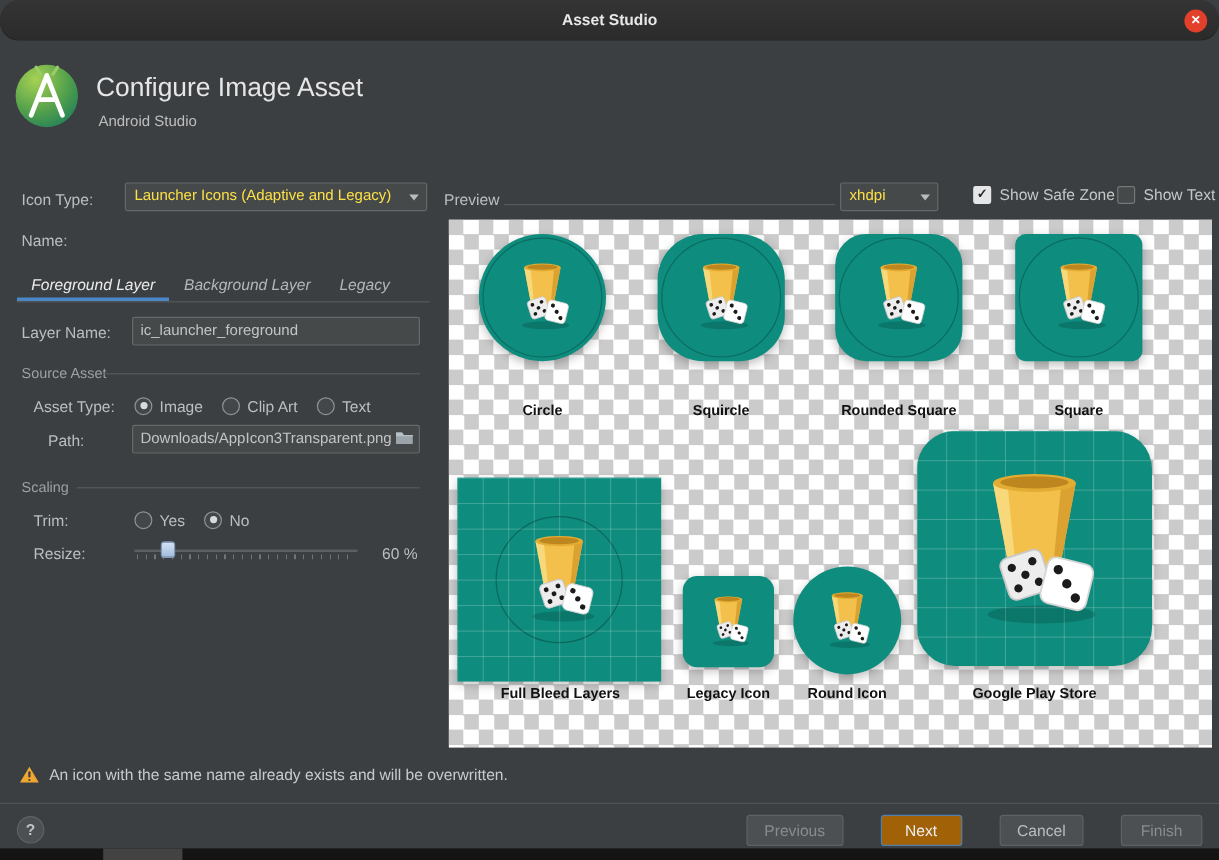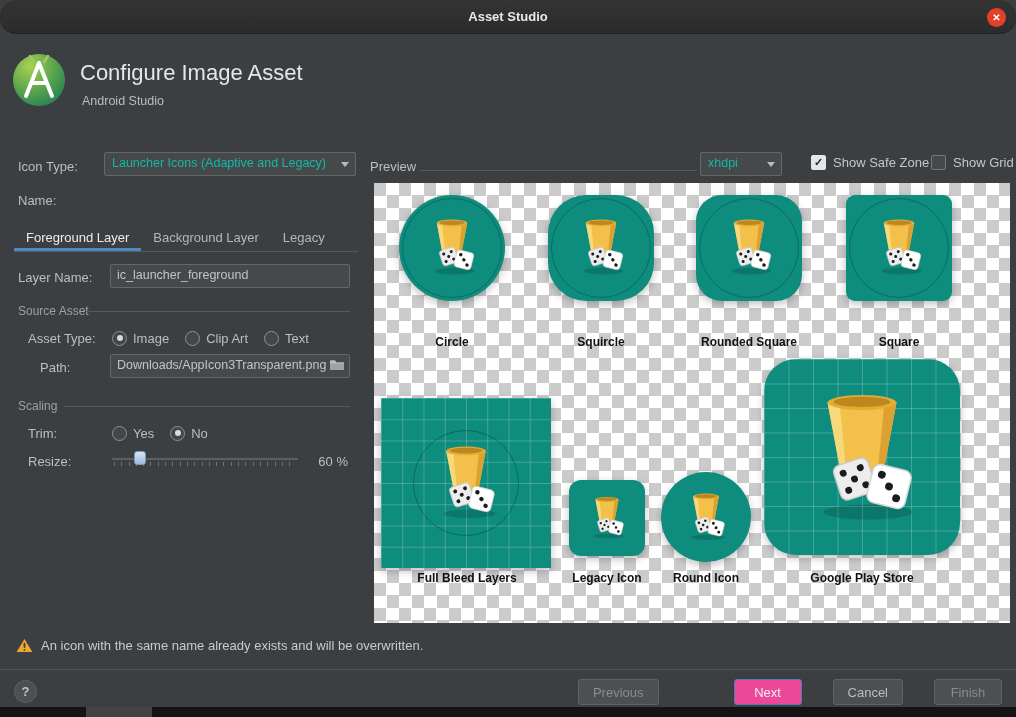--- a/index.html
+++ b/index.html
@@ -21,25 +21,25 @@
   .h-title { position:absolute; left:80px; top:60px; font-size:22px; color:#E6E6E6; }
   .h-sub { position:absolute; left:82px; top:94px; font-size:12.5px; color:#BDBDBD; }
 
   
   .lbl { position:absolute; font-size:13px; color:#BCBEC0; white-space:nowrap; }
   .sect { position:absolute; font-size:12px; color:#9DA0A2; white-space:nowrap; }
   .hline { position:absolute; height:1px; background:#565A5C; }
   .field { position:absolute; height:24px; background:#45494A; border:1px solid #646869; border-radius:2px;
     color:#C2C4C6; font-size:12.5px; line-height:21px; padding:0 6px; white-space:nowrap; overflow:hidden; }
   .combo { position:absolute; height:24px; background:#45494A; border:1px solid #646869; border-radius:2px;
-    color:#14b8a6; font-size:12.5px; line-height:21px; padding:0 33px 0 7px; cursor:pointer; white-space:nowrap; overflow:hidden; }
+    color:#fde047; font-size:12.5px; line-height:21px; padding:0 33px 0 7px; cursor:pointer; white-space:nowrap; overflow:hidden; }
   .combo-arrow { position:absolute; right:6px; top:9px; width:0; height:0;
     border-left:4px solid transparent; border-right:4px solid transparent; border-top:5px solid #B9BBBD; }
 
-  .tabs { position:absolute; left:14px; top:224px; width:344px; height:28px; display:flex; border-bottom:1px solid #55595B; }
+  .tabs { position:absolute; left:14px; top:224px; width:344px; height:28px; display:flex; border-bottom:1px solid #55595B;font-style:italic; }
   .tab { padding:0 12px; line-height:27px; font-size:13px; color:#B4B6B8; cursor:pointer; }
   .tab.selected { color:#ECECEC; box-shadow:inset 0 -3px 0 #4A88C7; }
 
   .radio-row { position:absolute; display:flex; align-items:center; height:18px; }
   .radio { display:inline-flex; gap:6px; margin-right:16px; cursor:pointer; }
   .r-circle { width:15px; height:15px; border-radius:50%; border:1px solid #8E9294; background:#43474A; position:relative; flex:none; }
   .radio.selected .r-circle::after { content:""; position:absolute; inset:3.5px; border-radius:50%; background:#D8DBDD; }
   .r-lbl { font-size:13px; color:#BCBEC0; }
 
   .checkbox { position:absolute; display:flex; align-items:center; gap:7px; cursor:pointer; }
@@ -79,21 +79,21 @@
   
   .warn-row { position:absolute; left:16px; top:638px; display:flex; align-items:center; gap:8px; }
   .warn-text { font-size:13px; color:#C8CACC; }
   .footer-divider { position:absolute; left:0; top:669px; width:1016px; height:1px; background:#515456; }
   .help-btn { position:absolute; left:14px; top:680px; width:23px; height:23px; border-radius:50%;
     background:#4C5052; border:1px solid #5E6264; color:#C0C2C4; font-size:13px; font-weight:bold; cursor:pointer; }
   .btn-row { position:absolute; right:14px; top:679px; display:flex; gap:31px; }
   .btn { min-width:68px; height:26px; padding:0 14px; border-radius:3px; background:#4C5052;
     border:1px solid #5E6264; color:#BBBDBF; font-size:13px; font-family:"Liberation Sans",sans-serif; cursor:pointer; }
   .btn.dim { color:#8A8C8E; }
-  .btn.primary { background:#ec4899; border-color:#537FAC; color:#EDEFF1;margin-left:44px; }
+  .btn.primary { background:#a16207; border-color:#537FAC; color:#EDEFF1; }
 
   .bottom-strip { position:absolute; left:0; bottom:0; width:1016px; height:10px; background:#141414; }
   .strip-sliver { position:absolute; left:86px; bottom:0; width:66px; height:10px; background:#434343; }
 </style>
 </head>
 <body>
 
 <div class="window">
 
   <svg width="0" height="0" style="position:absolute" aria-hidden="true">
@@ -157,21 +157,21 @@
   <div class="combo" style="left:700px;top:152px;width:82px">
     <span>xhdpi</span>
     <span class="combo-arrow"></span>
   </div>
   <label class="checkbox" style="left:811px;top:155px">
     <span class="cb-box checked">✓</span>
     <span class="cb-lbl">Show Safe Zone</span>
   </label>
   <label class="checkbox" style="left:931px;top:155px">
     <span class="cb-box"></span>
-    <span class="cb-lbl">Show Grid</span>
+    <span class="cb-lbl">Show Text</span>
   </label>
 
   <span class="lbl" style="left:18px;top:193px">Name:</span>
 
   <div class="tabs">
     <span class="tab selected">Foreground Layer</span>
     <span class="tab">Background Layer</span>
     <span class="tab">Legacy</span>
   </div>
 

